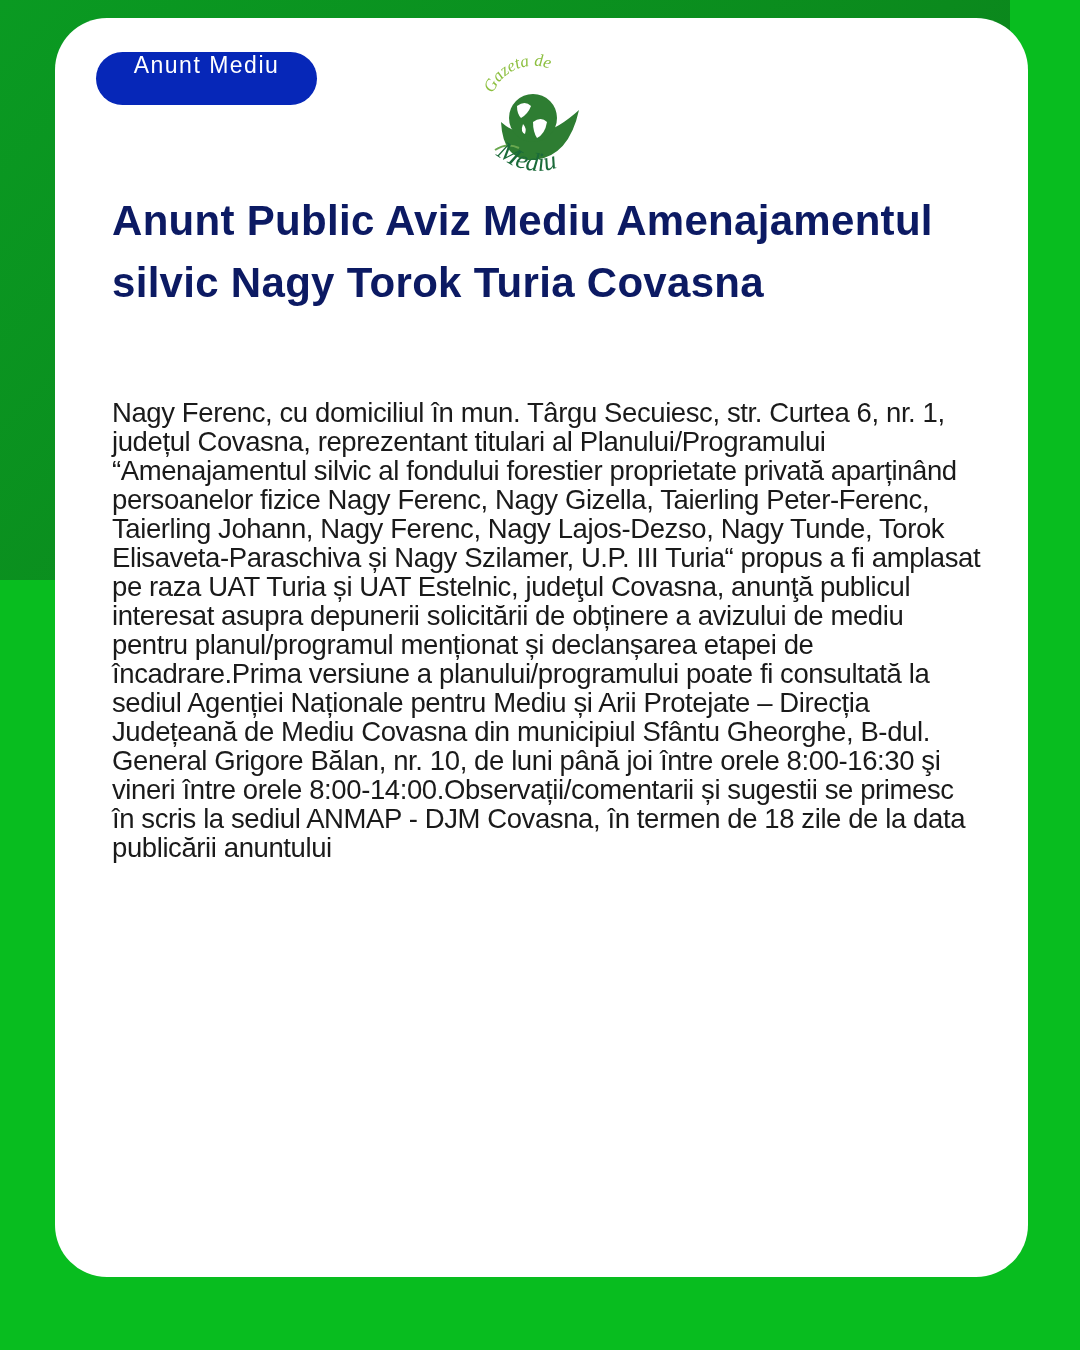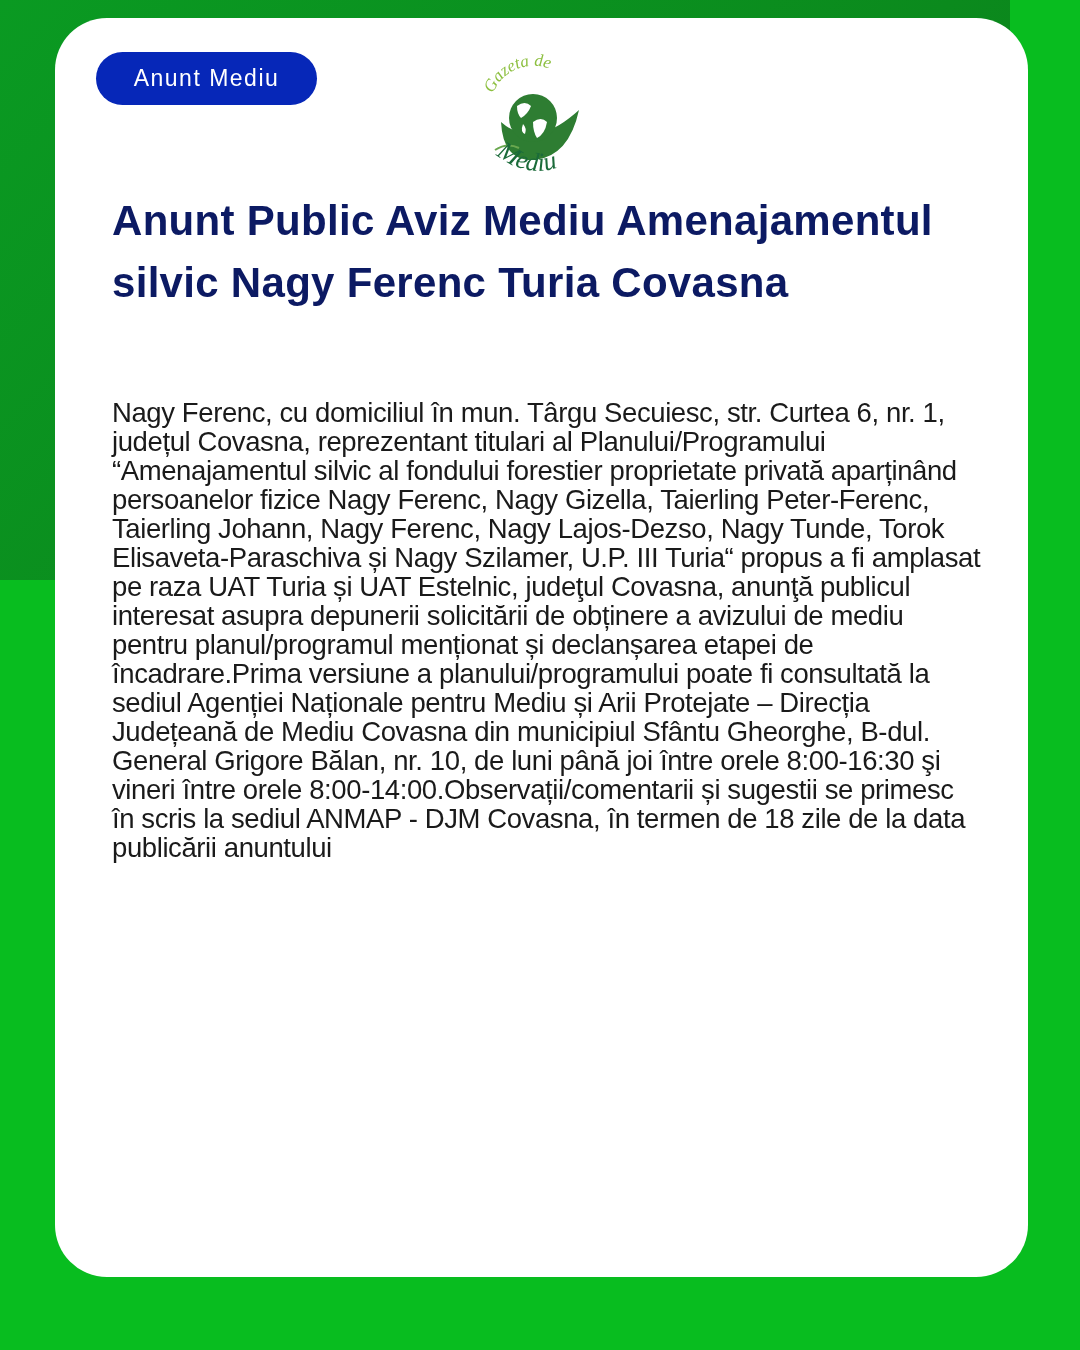--- a/index.html
+++ b/index.html
@@ -12,21 +12,21 @@
       position:absolute; left:0; top:0; width:1010px; height:580px;
       background:linear-gradient(135deg,#0a9a22 0%,#0b8a1d 60%,#0a7a18 100%);
     }
     .card {
       position:absolute; left:55px; top:18px; width:973px; height:1259px;
       background:#ffffff; border-radius:52px; overflow:hidden;
     }
     .badge {
       position:absolute; left:41px; top:34px; width:221px; height:53px;
       background:#0627b8; border-radius:27px; color:#fff;
-      display:flex; align-items:center; justify-content:center;
+      display:flex; justify-content:center;
       font-size:23px; letter-spacing:1.5px;
     }
     .logo { position:absolute; left:418px; top:34px; width:120px; height:140px; }
     .title {
       position:absolute; left:57px; top:172px; width:880px; margin:0;
       color:#0c1a63; font-weight:bold; font-size:42px; line-height:62px;
       letter-spacing:0.3px;
     }
     .body-text {
       position:absolute; left:57px; top:380px; width:870px; margin:0;
@@ -58,16 +58,16 @@
       <path d="M 44 54 Q 52 48 58 54 Q 55 62 48 66 Q 44 62 44 54 Z" fill="#ffffff"></path>
       <path d="M 60 70 Q 68 64 74 70 Q 72 82 64 86 Q 60 80 60 70 Z" fill="#ffffff"></path>
       <path d="M 50 72 Q 54 76 52 82 Q 47 80 50 72 Z" fill="#ffffff"></path>
       <path d="M 22 98 Q 34 90 46 96" stroke="#6aa84f" stroke-width="2" fill="none"></path>
       <text font-family="'Liberation Serif', serif" font-style="italic" font-size="26" fill="#1b6b3a">
         <textPath href="#arcBot" startOffset="4%">Mediu</textPath>
       </text>
     </svg>
   </div>
 
-  <h1 class="title">Anunt Public Aviz Mediu Amenajamentul silvic Nagy Ferenc Turia Covasna</h1>
+  <h1 class="title">Anunt Public Aviz Mediu Amenajamentul silvic Nagy Torok Turia Covasna</h1>
 
   <p class="body-text">Nagy Ferenc, cu domiciliul în mun. Târgu Secuiesc, str. Curtea 6, nr. 1, județul Covasna, reprezentant titulari al Planului/Programului “Amenajamentul silvic al fondului forestier proprietate privată aparținând persoanelor fizice Nagy Ferenc, Nagy Gizella, Taierling Peter-Ferenc, Taierling Johann, Nagy Ferenc, Nagy Lajos-Dezso, Nagy Tunde, Torok Elisaveta-Paraschiva și Nagy Szilamer, U.P. III Turia“ propus a fi amplasat pe raza UAT Turia și UAT Estelnic, judeţul Covasna, anunţă publicul interesat asupra depunerii solicitării de obținere a avizului de mediu pentru planul/programul menționat și declanșarea etapei de încadrare.Prima versiune a planului/programului poate fi consultată la sediul Agenției Naționale pentru Mediu și Arii Protejate – Direcția Județeană de Mediu Covasna din municipiul Sfântu Gheorghe, B-dul. General Grigore Bălan, nr. 10, de luni până joi între orele 8:00-16:30 şi vineri între orele 8:00-14:00.Observații/comentarii și sugestii se primesc în scris la sediul ANMAP - DJM Covasna, în termen de 18 zile de la data publicării anuntului</p>
 </div>
 
 </body></html>

